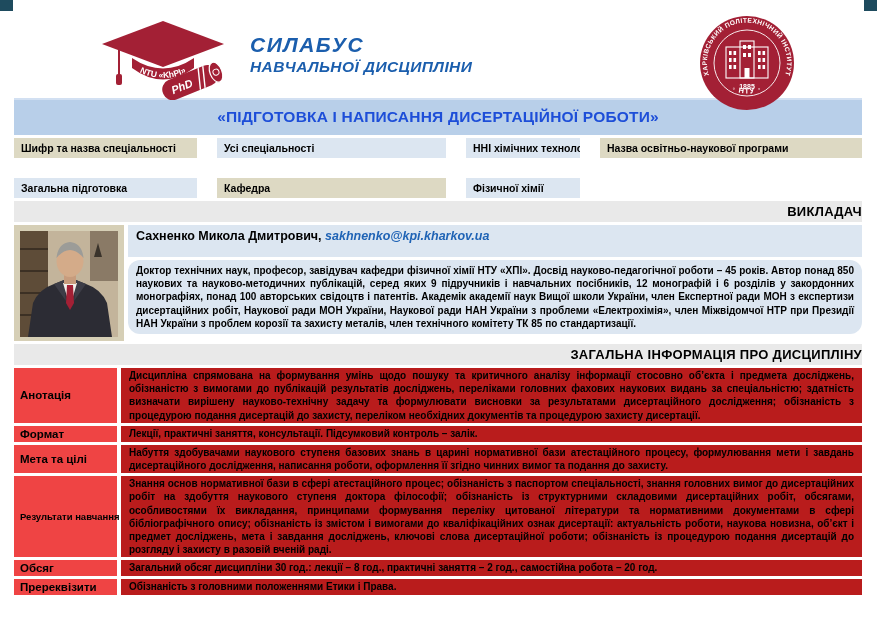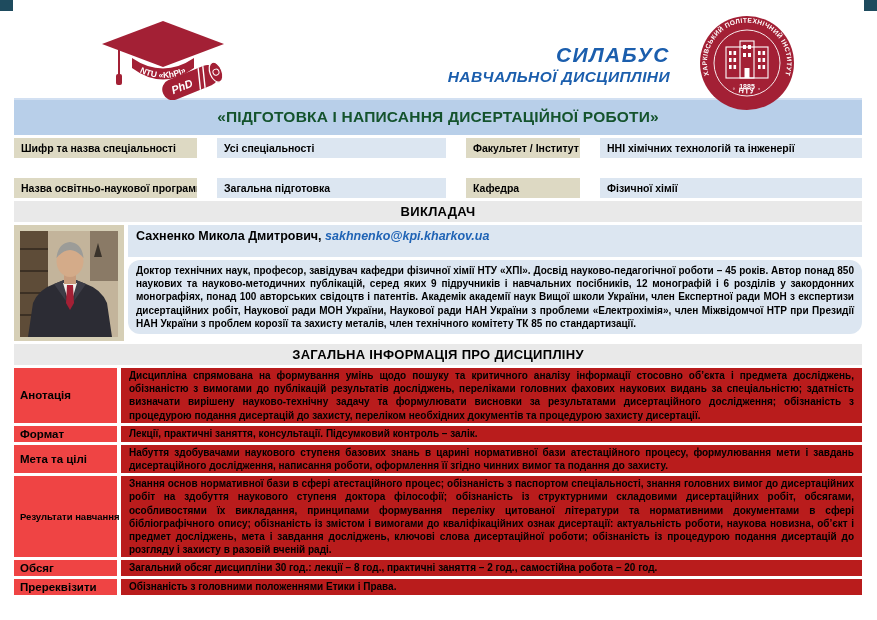--- a/index.html
+++ b/index.html
@@ -6,39 +6,39 @@
   body { background:#fff; font-family:"Liberation Sans", sans-serif; }
   .page { position:relative; width:877px; height:620px; background:#fff; overflow:hidden; }
 
   .corner { position:absolute; top:0; width:13px; height:11px; background:#1e4b5e; }
   .corner-left { left:0; }
   .corner-right { right:0; }
 
   
   .header { position:relative; height:98px; }
   .cap-logo { position:absolute; left:97px; top:18px; }
-  .header-title { position:absolute; left:250px; top:43px; width:420px; text-align:right;
+  .header-title { position:absolute; left:250px; top:33px; width:420px; text-align:left;
                   color:#1b5ead; font-style:italic; font-weight:bold; }
   .header-title .t1 { font-size:21px; letter-spacing:1.5px; }
   .header-title .t2 { font-size:15.5px; letter-spacing:0.4px; margin-top:1px; }
   .seal-logo { position:absolute; left:697px; top:13px; }
 
   
   .content { margin:0 15px 0 14px; }
-  .course-title { background:#b8cfe9; border-top:2px solid #d2e0f2; color:#14532d;
+  .course-title { background:#b8cfe9; border-top:2px solid #d2e0f2; color:#1d4ed8;
                   font-weight:bold; font-size:15.5px; text-align:center;
                   padding:8px 0 9px 0; margin-bottom:3px; letter-spacing:0.2px; }
 
   .meta-grid { display:grid; grid-template-columns:183px 229px 114px 1fr;
                gap:20px; margin-bottom:3px; font-size:10.5px; font-weight:bold; }
   .meta-grid > div { padding:4px 7px; white-space:nowrap; overflow:hidden; }
   .cell-label { background:#ddd9c3; color:#000; }
   .cell-value { background:#dce6f1; color:#000; }
 
-  .section-header { background:#e9e9e9; text-align:center; font-weight:bold; color:#000;
+  .section-header { background:#e9e9e9; text-align:right; font-weight:bold; color:#000;
                     font-size:13px; padding:3px 0; margin-bottom:3px; letter-spacing:0.3px; }
 
   .teacher { display:grid; grid-template-columns:110px 1fr; gap:4px; margin-bottom:3px; }
   .photo-cell { background:#d6cfb6; padding:6px 5px 4px 5px; display:flex; justify-content:center;
                 align-items:flex-start; }
   .name-bar { background:#dce6f1; padding:4px 8px 14px 8px; font-size:12.5px; font-weight:bold; }
   .name-bar .email { color:#1f63b5; font-style:italic; cursor:pointer; }
   .bio { background:#dce6f1; margin-top:3px; padding:4px 8px; font-size:10px; font-weight:bold;
          line-height:1.32; text-align:justify; color:#000;border-radius:12px; }
 
@@ -131,21 +131,20 @@
     </svg>
   </div>
 
   <div class="content">
 
     <div class="course-title">«ПІДГОТОВКА І НАПИСАННЯ ДИСЕРТАЦІЙНОЇ РОБОТИ»</div>
 
     <div class="meta-grid">
       <div class="cell-label">Шифр  та назва спеціальності</div>
       <div class="cell-value">Усі спеціальності</div>
-      <div class="cell-label">Факультет / Інститут</div>
       <div class="cell-value">ННІ хімічних технологій та інженерії</div>
       <div class="cell-label">Назва освітньо-наукової програми</div>
       <div class="cell-value">Загальна підготовка</div>
       <div class="cell-label">Кафедра</div>
       <div class="cell-value">Фізичної хімії</div>
     </div>
 
     <div class="section-header">ВИКЛАДАЧ</div>
 
     <div class="teacher">

